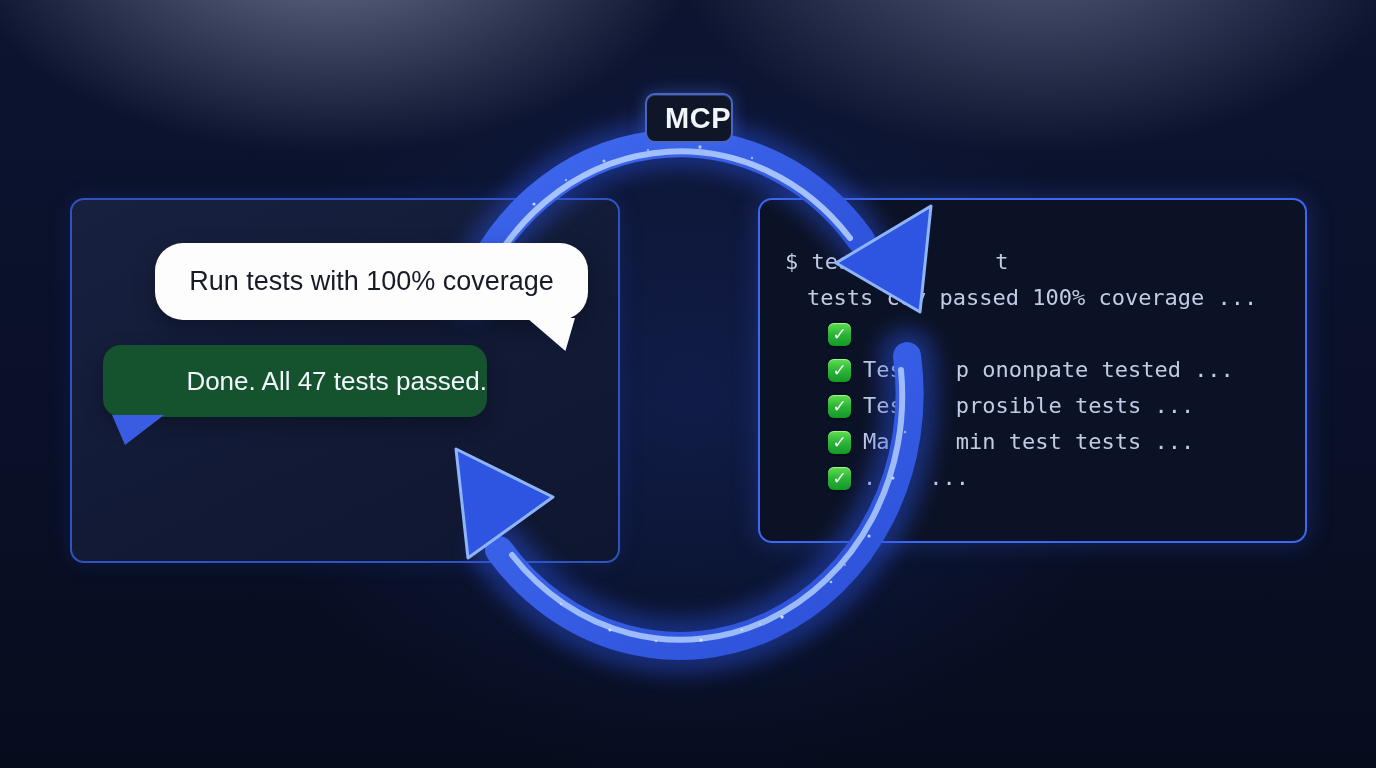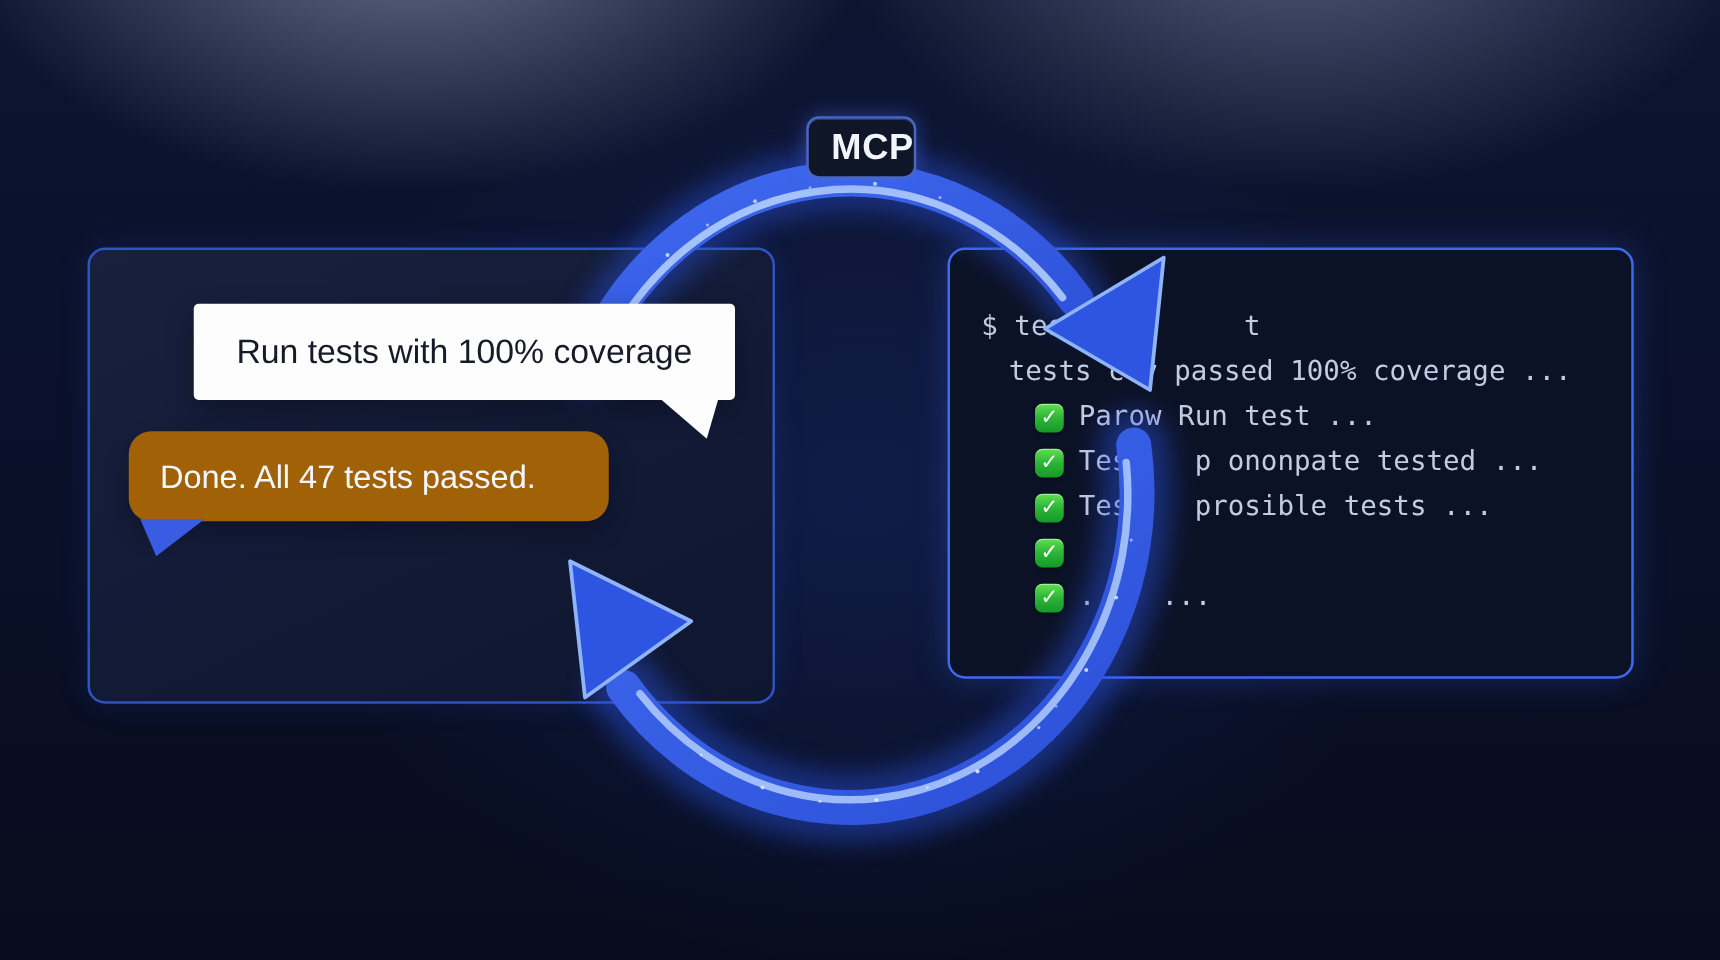--- a/index.html
+++ b/index.html
@@ -54,37 +54,38 @@
     font-family:"DejaVu Sans", sans-serif;
   }
 
   
   .ring { position:absolute; left:0; top:0; z-index:2; }
 
   
   .bubble { position:absolute; z-index:3; display:flex; align-items:center; }
   .user-bubble {
     left:155px; top:243px; width:433px; height:77px;
-    background:#fdfdfe; border-radius:4px;
+    background:#fdfdfe; border-radius:28px;
     justify-content:center;
     color:#161b27; font-size:27px; font-weight:500;
     box-shadow:0 8px 22px rgba(0,0,0,.30);
   }
   .user-tail {
     position:absolute; z-index:3;
     left:527px; top:318px; width:48px; height:33px;
     background:#fdfdfe;
     clip-path:polygon(0 0, 100% 0, 80% 100%);
   }
   .assistant-bubble {
     left:103px; top:345px; width:384px; height:72px;
-    background:#a16207; border-radius:18px;
+    background:#14532d; border-radius:18px;
     padding-left:25px;
     color:#f5f7ff; font-size:26px; font-weight:400;
     box-shadow:0 8px 20px rgba(0,0,0,.28);
+    justify-content:flex-end;
   }
   .assistant-tail {
     position:absolute; z-index:3;
     left:112px; top:415px; width:52px; height:30px;
     background:#3a5ce2;
     clip-path:polygon(0 0, 100% 0, 25% 100%);
   }
 
   
   .mcp-badge {
@@ -107,32 +108,32 @@
   <div class="tline">
     <span class="txt">$ tes</span>
     <span class="gap144"></span>
     <span class="txt">t</span>
   </div>
   <div class="tline indent1">
     <span class="txt">tests cov passed 100% coverage ...</span>
   </div>
   <div class="tline check">
     <span class="chk">✓</span>
-    <span class="txt">Parow Run test ...</span>
   </div>
   <div class="tline check">
     <span class="chk">✓</span>
     <span class="txt">Tes    p ononpate tested ...</span>
   </div>
   <div class="tline check">
     <span class="chk">✓</span>
     <span class="txt">Tes    prosible tests ...</span>
   </div>
   <div class="tline check">
     <span class="chk">✓</span>
+    <span class="txt">Ma     min test tests ...</span>
   </div>
   <div class="tline check">
     <span class="chk">✓</span>
     <span class="txt">.    ...</span>
   </div>
 </div>
 
 <svg class="ring" width="1376" height="768" viewBox="0 0 1376 768">
   <defs>
     <filter id="glow" x="-60%" y="-60%" width="220%" height="220%">

